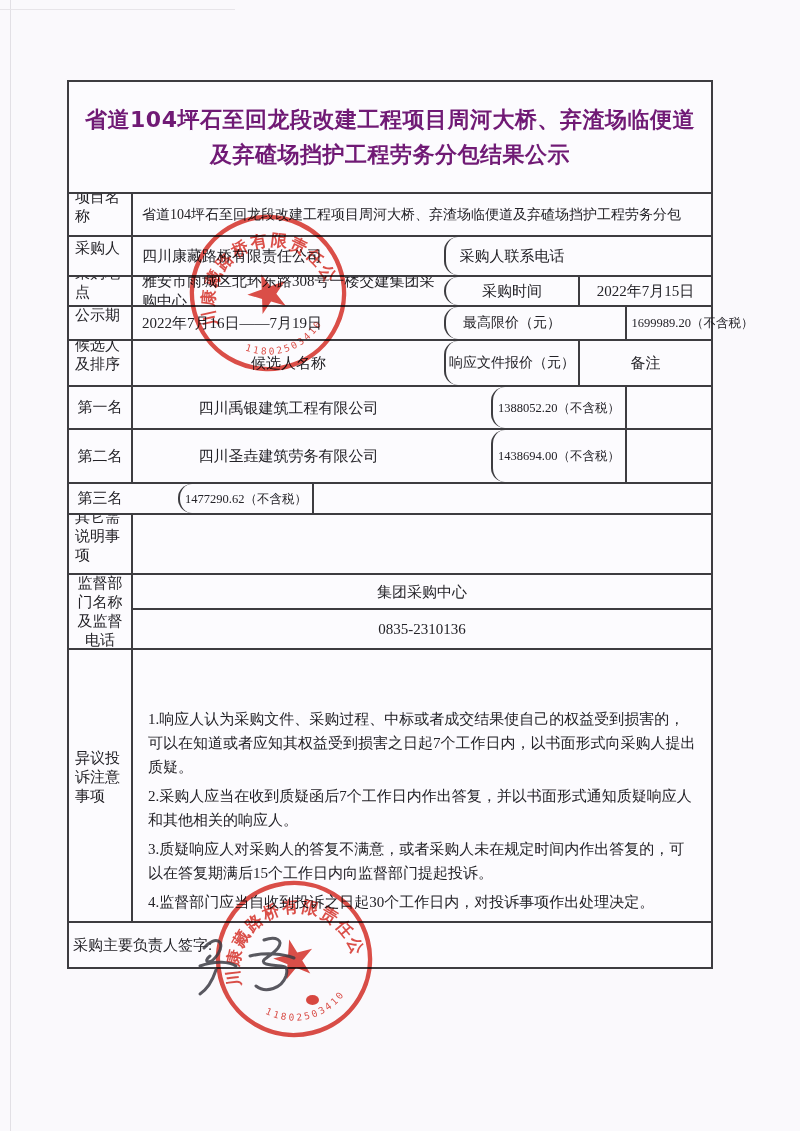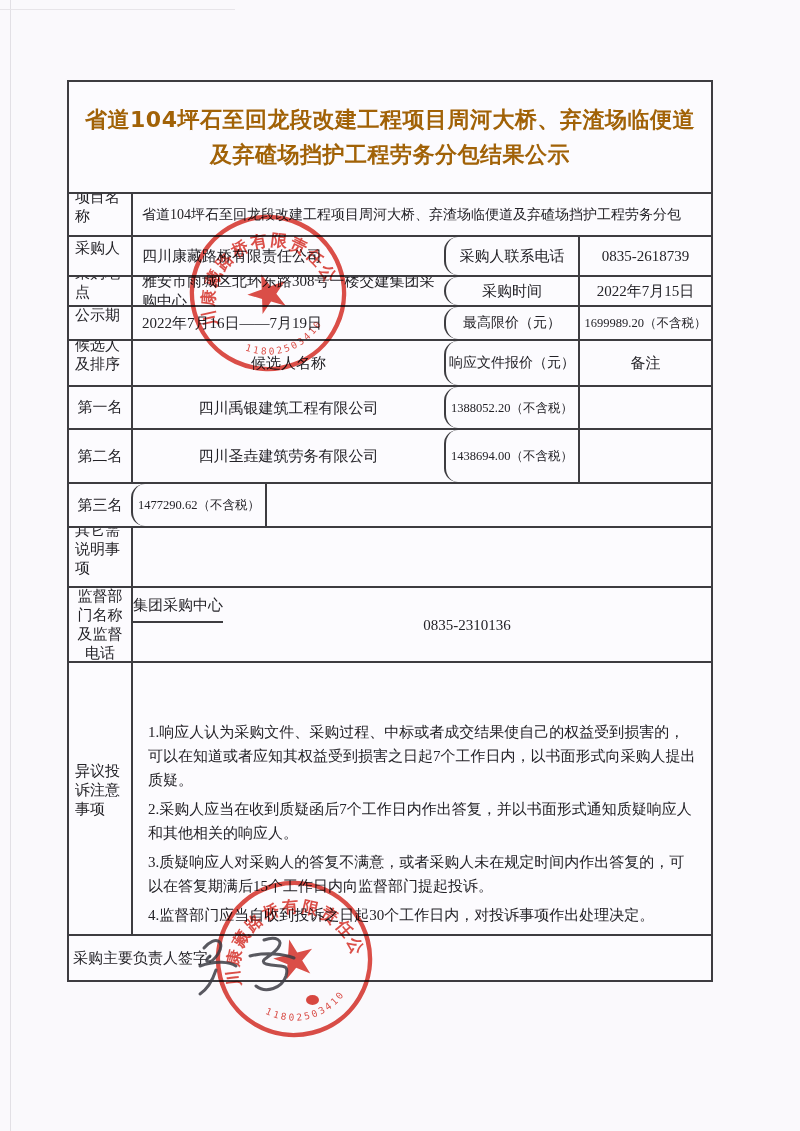--- a/index.html
+++ b/index.html
@@ -40,30 +40,30 @@
   .w1{flex:0 0 62px;}
   .w2{flex:0 0 313px;}
   .w3{flex:0 0 134px;border-radius:14px;}
   .w4{flex:0 0 133px;}
   .wspan{flex:0 0 580px;}
   .wfull{flex:0 0 642px;}
   .lab{padding:2px 2px 18px 6px;word-break:break-all;line-height:19px;}
   .lab-center{justify-content:center;text-align:center;padding:2px 8px;word-break:break-all;line-height:19px;}
   .val{padding-left:9px;padding-right:6px;}
   .ctr{justify-content:center;text-align:center;}
-  .small{font-size:12.5px;white-space:nowrap;}
+  .small{font-size:12.5px;white-space:nowrap;margin-left:47px;}
   .mid{font-size:14px;}
   .title-row{height:110px;}
   .title-cell{
     justify-content:center;text-align:center;
     font-family:"DejaVu Sans","Liberation Sans",sans-serif;
     font-weight:bold;font-size:22px;line-height:35px;
-    letter-spacing:0.5px;padding:0 16px;color:#a16207;
-  }
-  .sup-stack{flex-direction:row;align-items:stretch;padding:0;}
+    letter-spacing:0.5px;padding:0 16px;color:#701a75;
+  }
+  .sup-stack{flex-direction:column;align-items:stretch;padding:0;}
   .sup-top,.sup-bot{display:flex;align-items:center;justify-content:center;text-align:center;}
   .sup-top{height:35px;border-bottom:2px solid var(--line);}
   .sup-bot{flex:1;}
   .obj-cell{
     align-items:flex-start;
     padding:52px 10px 0 10px;
     line-height:24px;font-size:15px;
   }
   .obj-cell p{margin:5px;}
   .sig-cell{padding-left:4px;}
@@ -107,21 +107,20 @@
 
   <div class="row" style="height:43px">
     <div class="cell w1 lab">项目名称</div>
     <div class="cell wspan val mid">省道104坪石至回龙段改建工程项目周河大桥、弃渣场临便道及弃碴场挡护工程劳务分包</div>
   </div>
 
   <div class="row" style="height:40px">
     <div class="cell w1 lab">采购人</div>
     <div class="cell w2 val">四川康藏路桥有限责任公司</div>
     <div class="cell w3 ctr">采购人联系电话</div>
-    <div class="cell w4 ctr">0835-2618739</div>
   </div>
 
   <div class="row" style="height:30px">
     <div class="cell w1 lab">采购地点</div>
     <div class="cell w2 val">雅安市雨城区北环东路308号一楼交建集团采购中心</div>
     <div class="cell w3 ctr">采购时间</div>
     <div class="cell w4 ctr">2022年7月15日</div>
   </div>
 
   <div class="row" style="height:34px">
@@ -145,21 +144,21 @@
     <div class="cell w4 ctr"></div>
   </div>
 
   <div class="row" style="height:54px">
     <div class="cell w1 lab-center">第二名</div>
     <div class="cell w2 ctr">四川圣垚建筑劳务有限公司</div>
     <div class="cell w3 ctr small">1438694.00（不含税）</div>
     <div class="cell w4 ctr"></div>
   </div>
 
-  <div class="row" style="height:44px">
+  <div class="row" style="height:31px">
     <div class="cell w1 lab-center">第三名</div>
     <div class="cell w3 ctr small">1477290.62（不含税）</div>
     <div class="cell w4 ctr"></div>
   </div>
 
   <div class="row" style="height:60px">
     <div class="cell w1 lab">其它需说明事项</div>
     <div class="cell wspan val"></div>
   </div>
 

